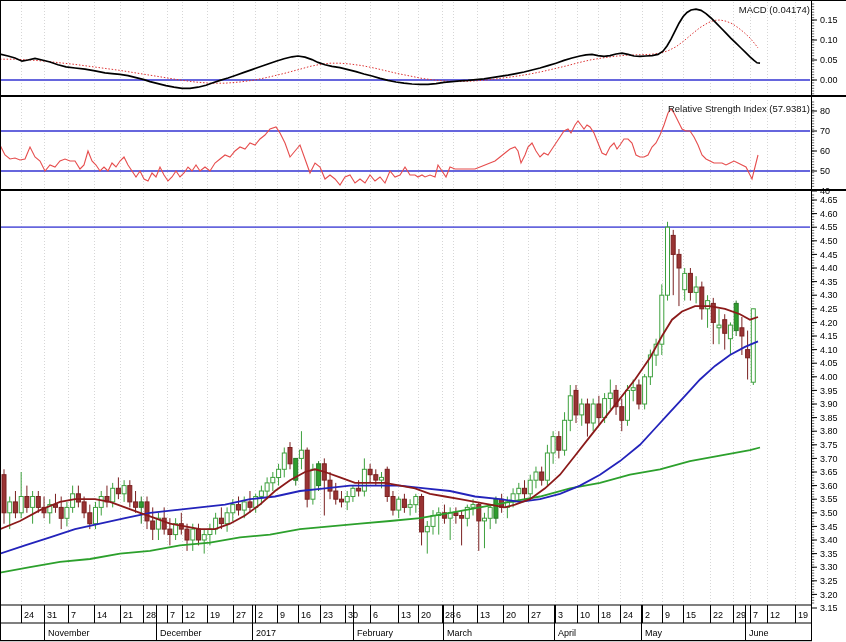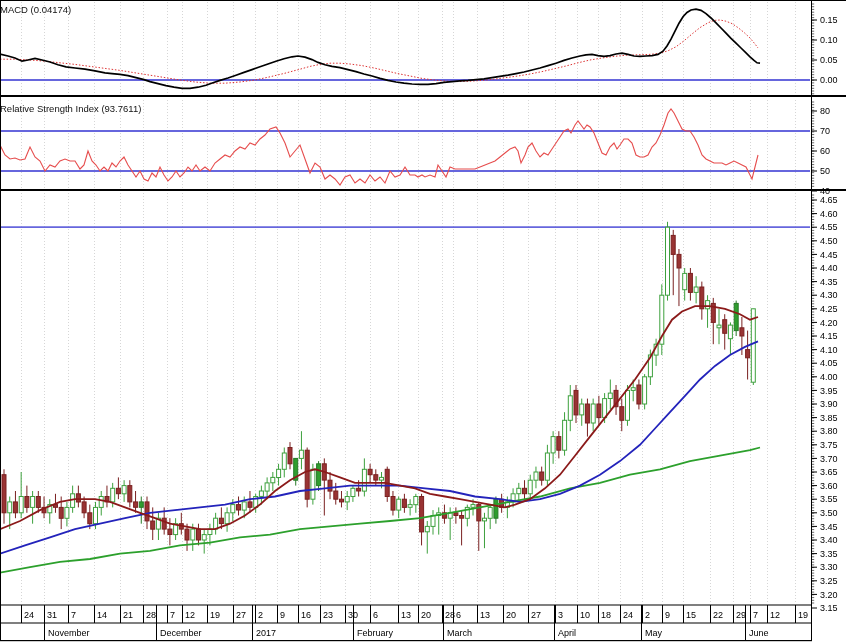--- a/index.html
+++ b/index.html
@@ -5,21 +5,21 @@
   html,body{margin:0;padding:0;background:#888;}
   .chart-frame{
     position:relative;
     width:846px;height:642px;
     background:#fff;
     overflow:hidden;
     font-family:"Liberation Sans", sans-serif;
   }
   .panel-title{
     position:absolute;left:0;width:810px;
-    text-align:left;
+    text-align:right;
     font-size:9.5px;color:#111;
     pointer-events:none;white-space:nowrap;
   }
   #macd-title{top:4px;}
   #rsi-title{top:103px;}
   #price-title{top:196px;}
   svg text{font-family:"Liberation Sans", sans-serif;}
 </style>
 </head>
 <body>
@@ -1069,14 +1069,14 @@
         <text x="447" y="636" font-size="9" fill="#000000">March</text>
         <line x1="554.5" y1="605" x2="554.5" y2="641" stroke="#000000" stroke-width="1"></line>
         <text x="558" y="636" font-size="9" fill="#000000">April</text>
         <line x1="641.5" y1="605" x2="641.5" y2="641" stroke="#000000" stroke-width="1"></line>
         <text x="645" y="636" font-size="9" fill="#000000">May</text>
         <line x1="745.5" y1="605" x2="745.5" y2="641" stroke="#000000" stroke-width="1"></line>
         <text x="749" y="636" font-size="9" fill="#000000">June</text>
       </g>
   </svg>
   <div class="panel-title" id="macd-title">MACD (0.04174)</div>
-  <div class="panel-title" id="rsi-title">Relative Strength Index (93.7611)</div>
+  <div class="panel-title" id="rsi-title">Relative Strength Index (57.9381)</div>
 </div>
 
 </body></html>

